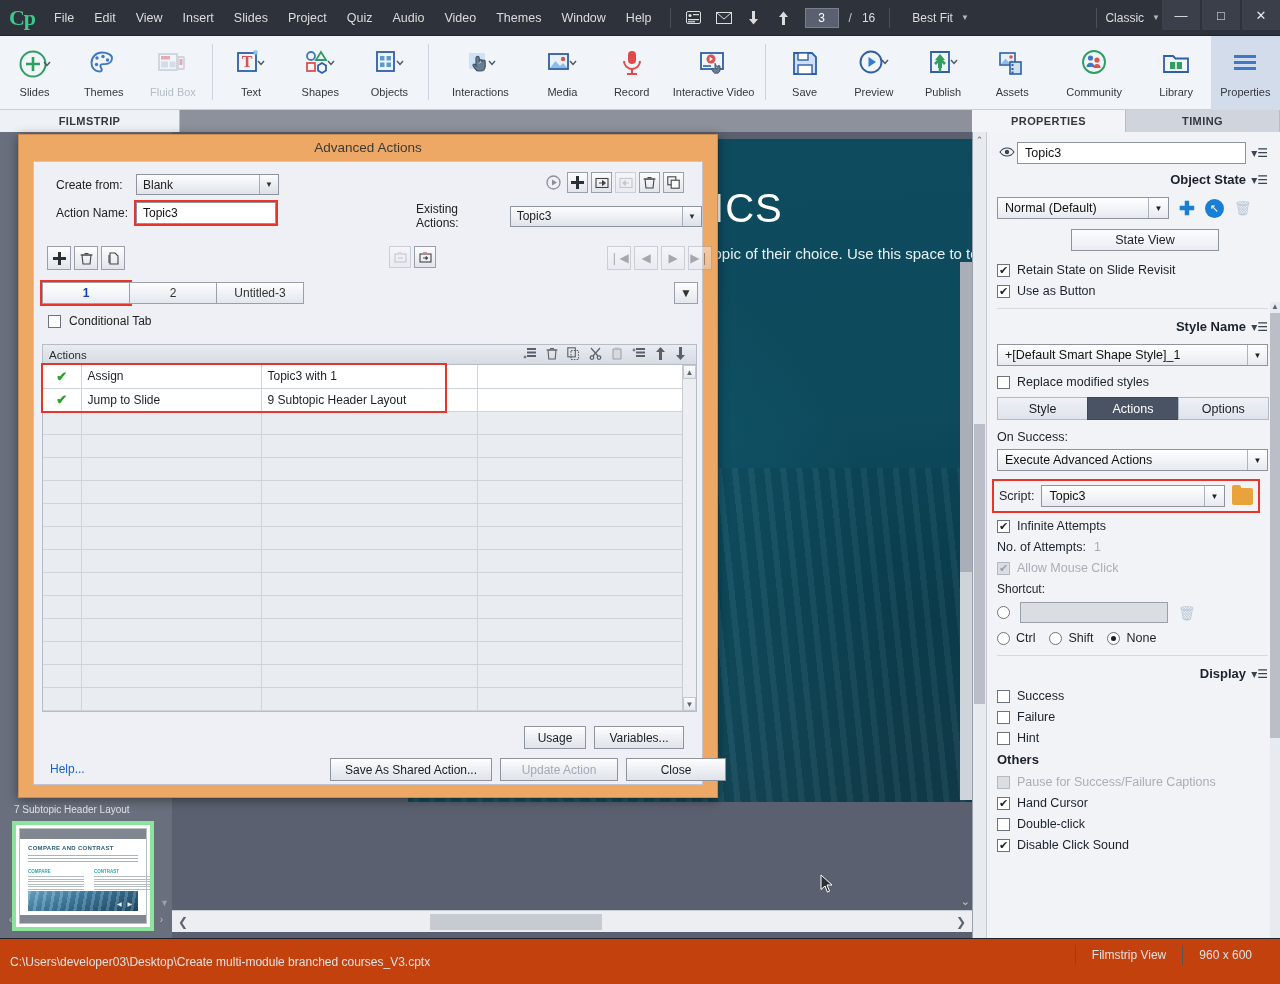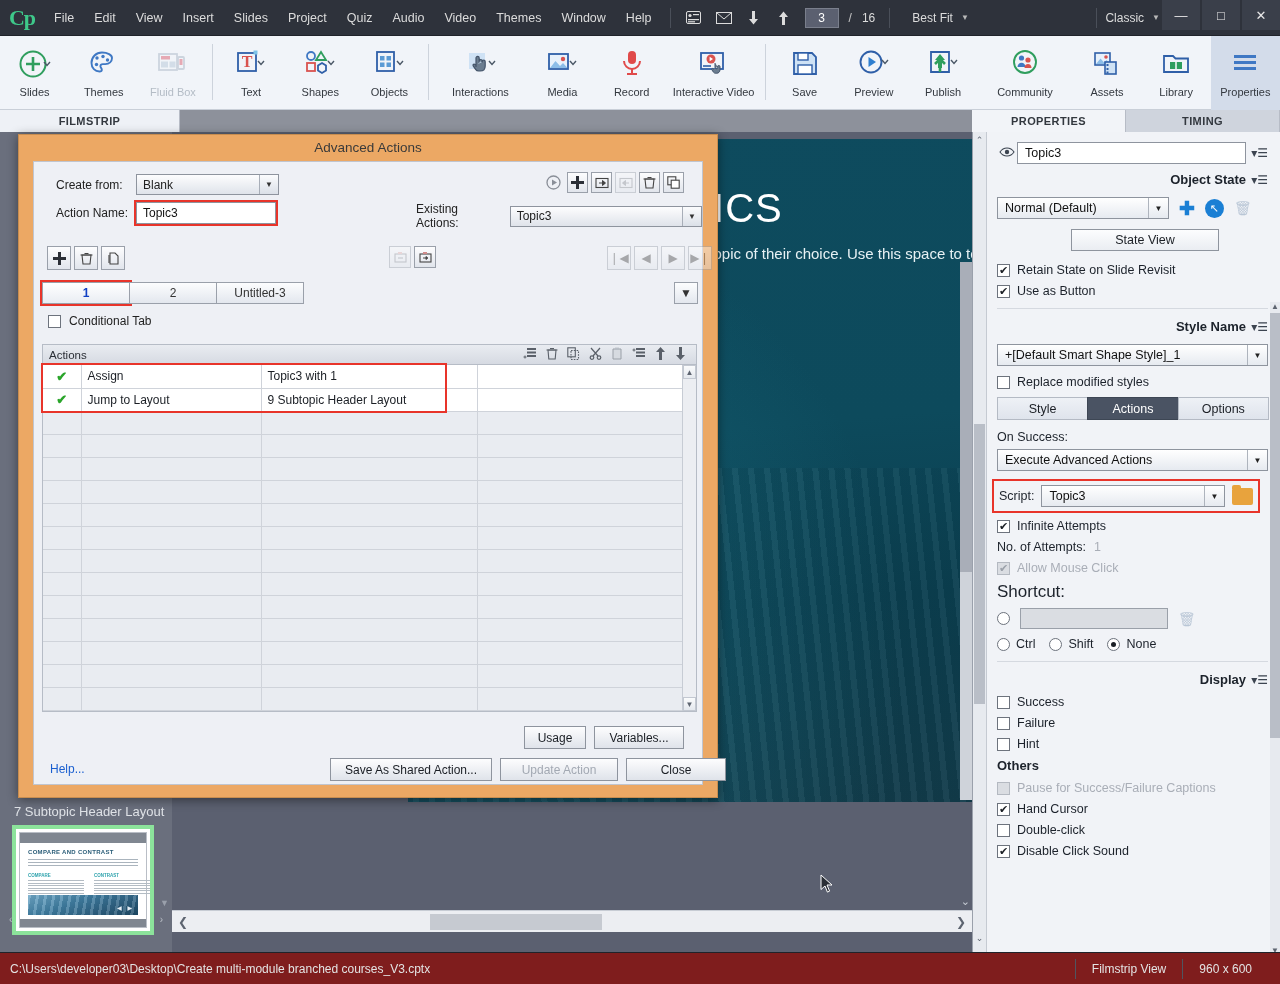--- a/index.html
+++ b/index.html
@@ -98,21 +98,21 @@
   
   .workspace {
     position: absolute; top: 132px; left: 0; width: 972px; height: 820px;
     background: #5b6070;
   }
   .filmstrip-pane {
     position: absolute; left: 0; top: 0; width: 172px; height: 820px;
     background: #6a6f7d;
   }
   .fs-thumb-wrap { position: absolute; left: 6px; top: 672px; width: 160px; }
-  .fs-slide-label { color: #dfe2e7; font-size: 13px; margin: 0 0 6px 8px; }
+  .fs-slide-label { color: #dfe2e7; font-size: 10px; margin: 0 0 6px 8px; }
   .fs-thumb {
     width: 142px; height: 110px; border: 4px solid #8ce39b; background: #fff;
     margin-left: 6px; position: relative; overflow: hidden;
   }
   .fs-thumb-inner { position: absolute; inset: 3px; background: #fff; border: 1px solid #b9bec6; }
   .fs-bar-top { position: absolute; left: 0; right: 0; top: 0; height: 10px; background: #808791; }
   .fs-bar-bot { position: absolute; left: 0; right: 0; bottom: 0; height: 8px; background: #808791; }
   .fs-t-title { position: absolute; left: 8px; top: 16px; font-size: 6px; color: #2a5d78; font-weight: bold; letter-spacing: .3px;}
   .fs-t-body { position: absolute; left: 8px; top: 26px; right: 8px; height: 9px;
     background: repeating-linear-gradient(#aab4bd 0 1.2px, transparent 1.2px 3px); }
@@ -308,22 +308,22 @@
   .trash-dis { color:#b9c6d6; font-size:14px; }
   .folder { width:21px; height:17px; background:#e8a33d; position:relative; border-radius:2px;}
   .folder::before{content:"";position:absolute;left:0;top:-3px;width:9px;height:4px;background:#e8a33d;border-radius:2px 2px 0 0;}
   .small-dis { color:#a9aeb7; font-size:12.5px; }
   .p-scrollbar-r { position:absolute; right:0; top:170px; width:10px; height:655px; background:#e7eaef;}
   .p-scrollbar-r .th { position:absolute; left:0; top:0; width:10px; height:425px; background:#b9bec7;}
   .p-scrollbar-r .ar { height:11px; text-align:center; font-size:8px; color:#5d6470;}
 
   
   .statusbar {
-    position: absolute; left: 0; bottom: 0; width: 1280px; height: 32px;
-    background: #7f1d1d; display: flex; align-items: center; border-top:1px solid #20232a;margin-top:20px;
+    position: absolute; left: 0; bottom: 0; width: 1280px; height: 46px;
+    background: #c2410c; display: flex; align-items: center; border-top:1px solid #20232a;margin-top:20px;
   }
   .sb-path { padding-left: 10px; font-size: 12px; color: #e3e3e3; }
   .sb-right { position: absolute; right: 0; top: 0; height: 32px; display: flex; align-items: center; }
   .sb-cell { padding: 0 16px; font-size: 12px; color: #e3e3e3; height: 20px; display:flex; align-items:center; border-left:1px solid #50555f;}
   .cursor-arrow { position: absolute; left: 820px; top: 874px; z-index: 60; }
 </style>
 </head>
 <body>
 
 <div class="app">
@@ -528,45 +528,45 @@
       <div class="rb-icon">
         <svg width="34" height="34" viewBox="0 0 34 34">
             <path d="M5 5h18v20H5z" fill="none" stroke="#2f5fa8" stroke-width="1.8"></path>
             <path d="M14 25V12m0 0l-5 5m5-5l5 5" fill="none" stroke="#2f9e5e" stroke-width="2.6"></path>
             <path d="M9 13l5-6 5 6h-3v8h-4v-8z" fill="#2f9e5e"></path>
             <path d="M27 13l3 3.5 3-3.5" fill="none" stroke="#4a5766" stroke-width="1.4" transform="translate(-2,0)"></path>
           </svg>
       </div>
       <div class="rb-label">Publish</div>
     </div>
-    <div class="rb-item wide">
-      <div class="rb-icon">
-        <svg width="34" height="34" viewBox="0 0 34 34">
-            <circle cx="17" cy="15" r="11" fill="none" stroke="#2f9e5e" stroke-width="1.9"></circle>
-            <circle cx="13.5" cy="11" r="2.6" fill="#3f78c4"></circle>
-            <path d="M9.5 20c0-2.5 1.8-4.2 4-4.2s4 1.7 4 4.2z" fill="#3f78c4"></path>
-            <circle cx="20" cy="13" r="2.6" fill="#d9534f"></circle>
-            <path d="M16.5 21c0-2.5 1.5-4 3.5-4s3.5 1.5 3.5 4z" fill="#d9534f"></path>
-          </svg>
-      </div>
-      <div class="rb-label">Community</div>
-    </div>
     <div class="rb-item">
       <div class="rb-icon">
         <svg width="34" height="34" viewBox="0 0 34 34">
             <rect x="5" y="6" width="15" height="12" fill="#e8f1fb" stroke="#2f5fa8" stroke-width="1.6"></rect>
             <circle cx="16" cy="10" r="1.8" fill="#d9534f"></circle>
             <path d="M6 17l4.5-5.5 3.5 4 2.5-2.5 3.5 4z" fill="#8cbde8"></path>
             <rect x="15" y="15" width="11" height="12" fill="#cfe2f5" stroke="#2f5fa8" stroke-width="1.6"></rect>
             <rect x="16.5" y="17" width="2" height="2" fill="#2f5fa8"></rect>
             <rect x="16.5" y="21" width="2" height="2" fill="#2f5fa8"></rect>
             <rect x="16.5" y="24.5" width="2" height="2" fill="#2f5fa8"></rect>
           </svg>
       </div>
       <div class="rb-label">Assets</div>
+    </div>
+    <div class="rb-item wide">
+      <div class="rb-icon">
+        <svg width="34" height="34" viewBox="0 0 34 34">
+            <circle cx="17" cy="15" r="11" fill="none" stroke="#2f9e5e" stroke-width="1.9"></circle>
+            <circle cx="13.5" cy="11" r="2.6" fill="#3f78c4"></circle>
+            <path d="M9.5 20c0-2.5 1.8-4.2 4-4.2s4 1.7 4 4.2z" fill="#3f78c4"></path>
+            <circle cx="20" cy="13" r="2.6" fill="#d9534f"></circle>
+            <path d="M16.5 21c0-2.5 1.5-4 3.5-4s3.5 1.5 3.5 4z" fill="#d9534f"></path>
+          </svg>
+      </div>
+      <div class="rb-label">Community</div>
     </div>
     <div class="rb-item">
       <div class="rb-icon">
         <svg width="34" height="34" viewBox="0 0 34 34">
             <path d="M5 9h9l2.5 2.5H29V25H5z" fill="none" stroke="#2f5fa8" stroke-width="1.8"></path>
             <path d="M11 15h5.5v7H11zm6.5 0H23v7h-5.5z" fill="#2f9e5e"></path>
             <path d="M17 15v7" stroke="#fff" stroke-width="1"></path>
           </svg>
       </div>
       <div class="rb-label">Library</div>
@@ -835,21 +835,21 @@
         <table class="grid">
           <tbody>
             <tr class="filled">
               <td class="c0"><span class="chk-green">✔</span></td>
               <td class="c1">Assign</td>
               <td class="c2">Topic3   with   1</td>
               <td></td>
             </tr>
             <tr class="filled">
               <td class="c0"><span class="chk-green">✔</span></td>
-              <td class="c1">Jump to Layout</td>
+              <td class="c1">Jump to Slide</td>
               <td class="c2">9 Subtopic Header Layout</td>
               <td></td>
             </tr>
             <tr>
                 <td class="c0"></td>
                 <td class="c1"></td>
                 <td class="c2"></td>
                 <td></td>
               </tr>
             <tr>
@@ -1039,21 +1039,21 @@
       <div class="row" style="gap:8px;margin-bottom:7px">
         <span style="font-size:12.5px;color:#1c222b">No. of Attempts:</span>
         <span class="small-dis">1</span>
       </div>
 
       <div class="cbrow dis">
         <span class="cb dis">✔</span>
         <span>Allow Mouse Click</span>
       </div>
 
-      <div style="font-size:17px;color:#1c222b;margin:2px 0 6px 0">Shortcut:</div>
+      <div style="font-size:12px;color:#1c222b;margin:2px 0 6px 0">Shortcut:</div>
       <div class="row" style="gap:10px;margin-bottom:8px">
         <span class="rb-c"></span>
         <div style="width:148px;height:21px;background:#dadde2;border:1px solid #9aa0a9"></div>
         <span class="trash-dis">🗑</span>
       </div>
 
       <div class="row" style="gap:14px;margin-bottom:4px">
         <span class="row" style="gap:6px">
           <span class="rb-c"></span>
           <span style="font-size:12.5px;color:#1c222b">Ctrl</span>

